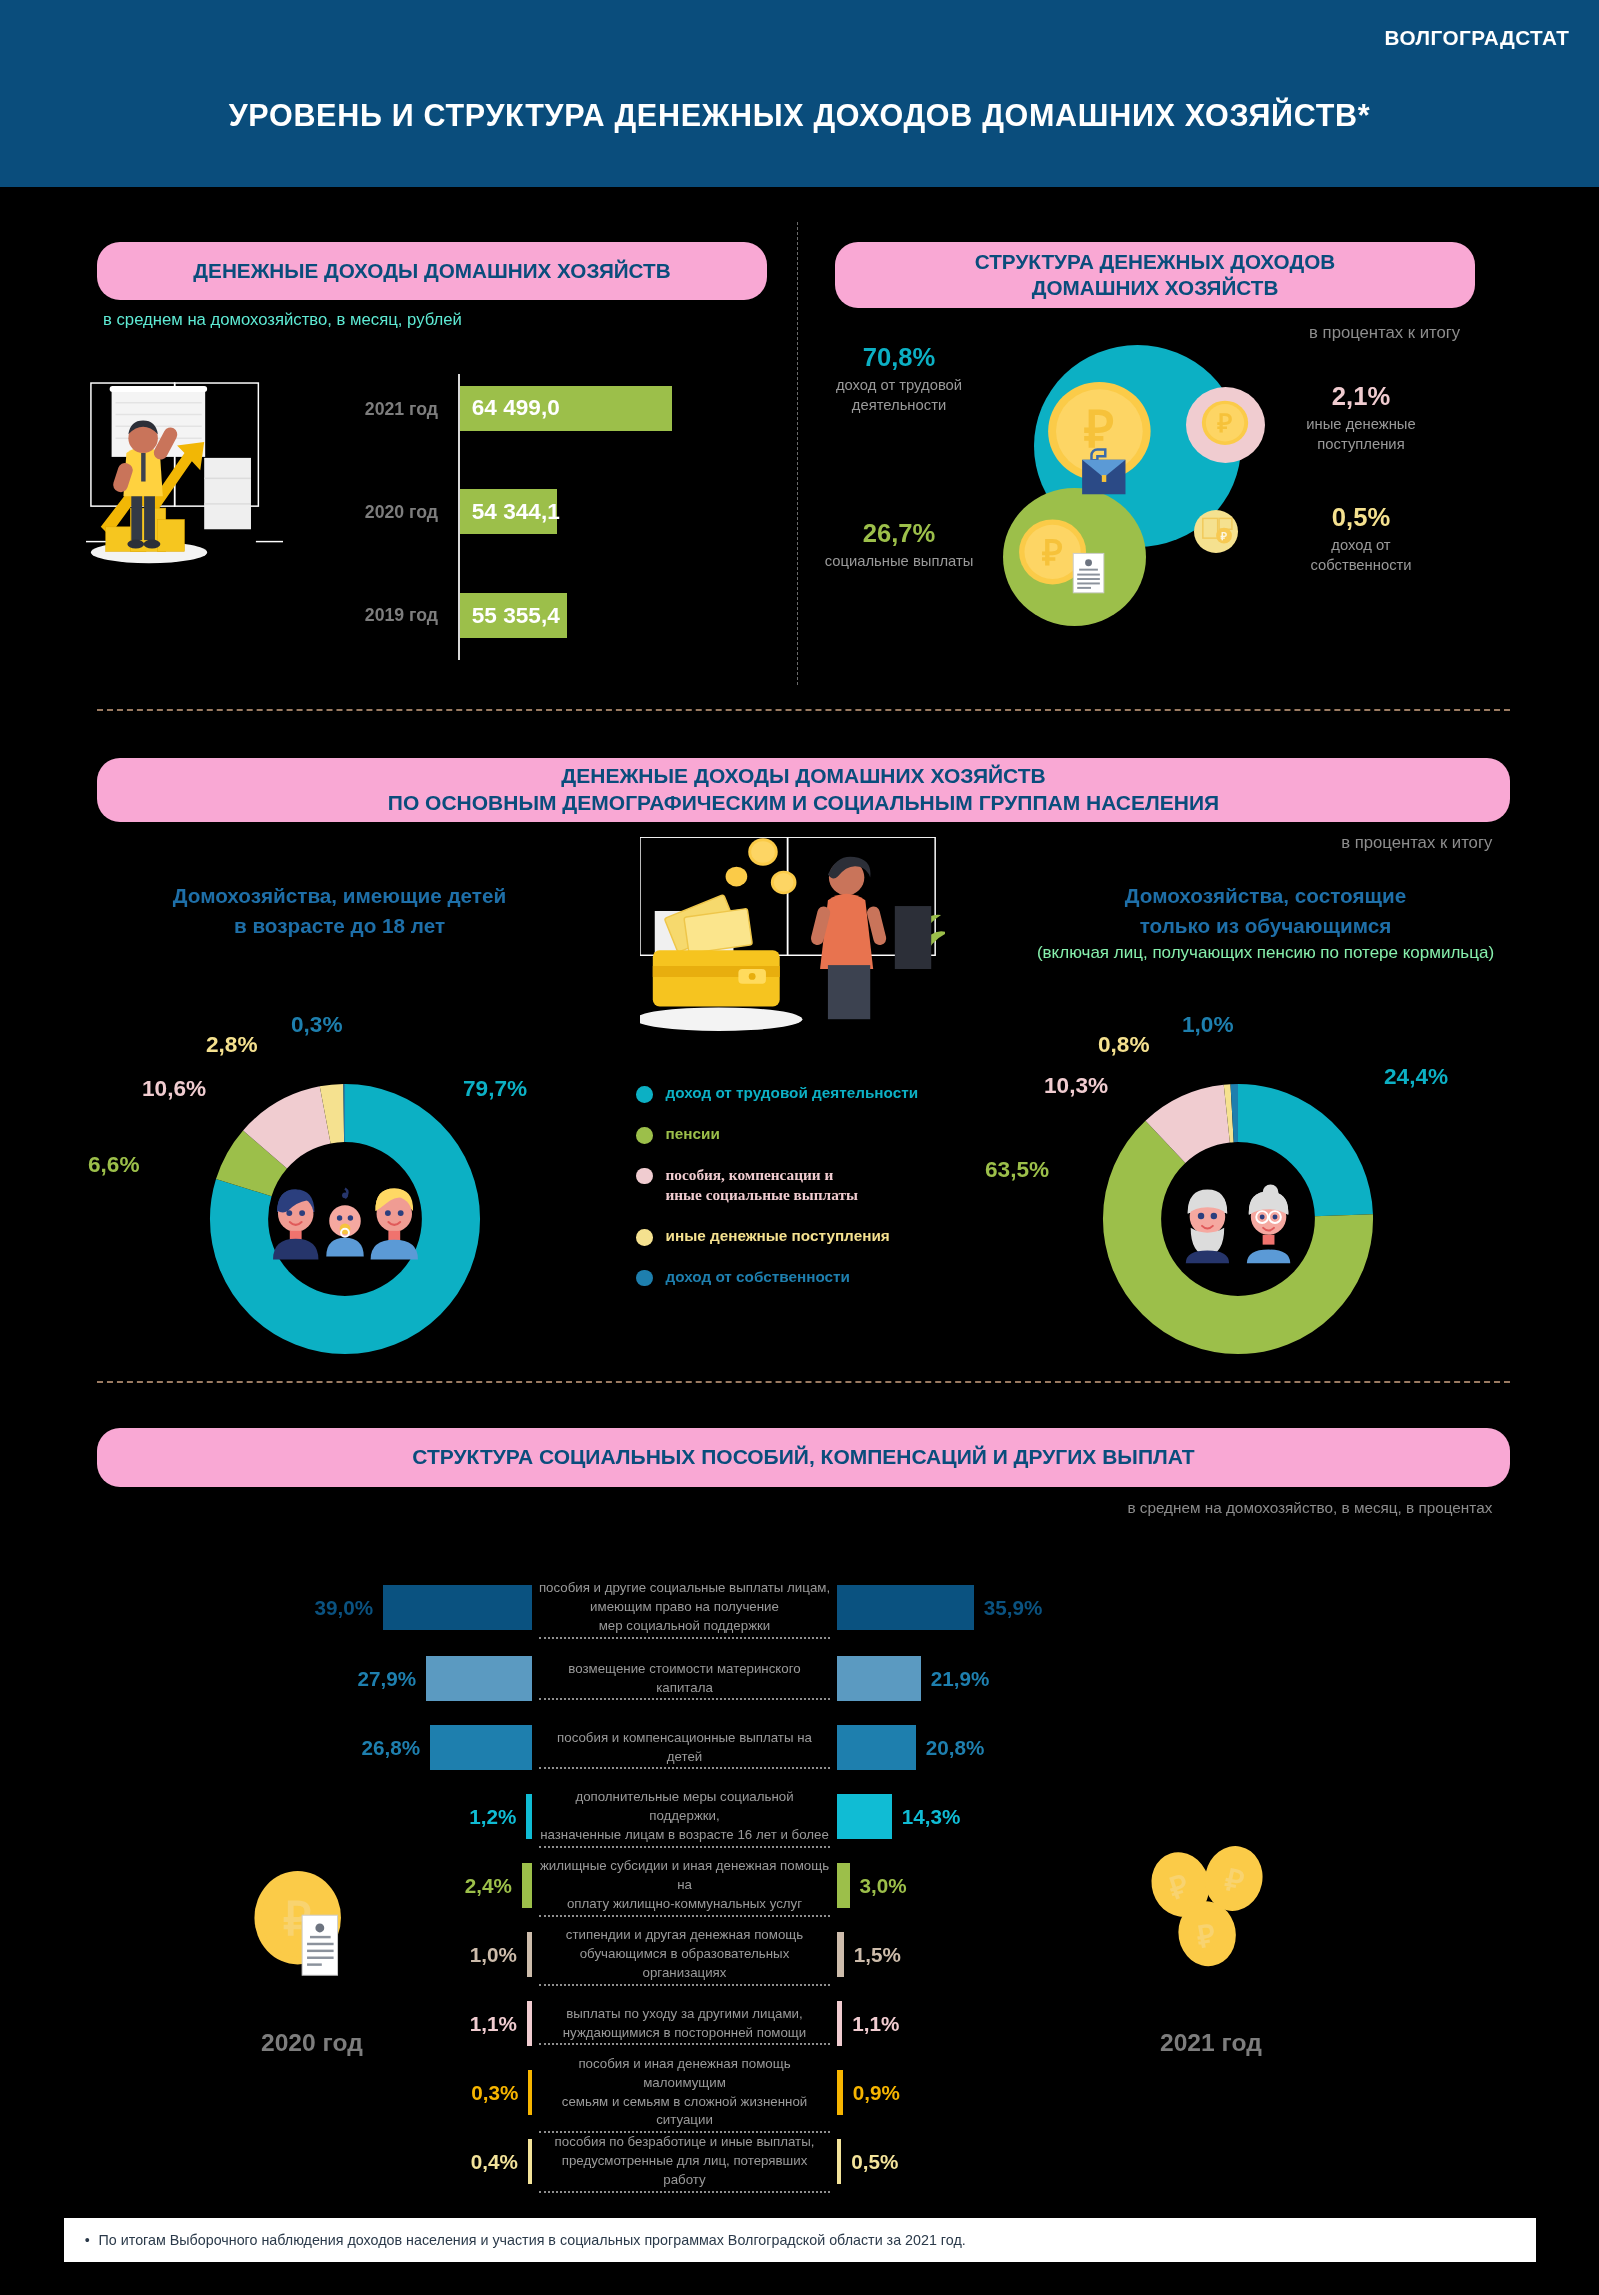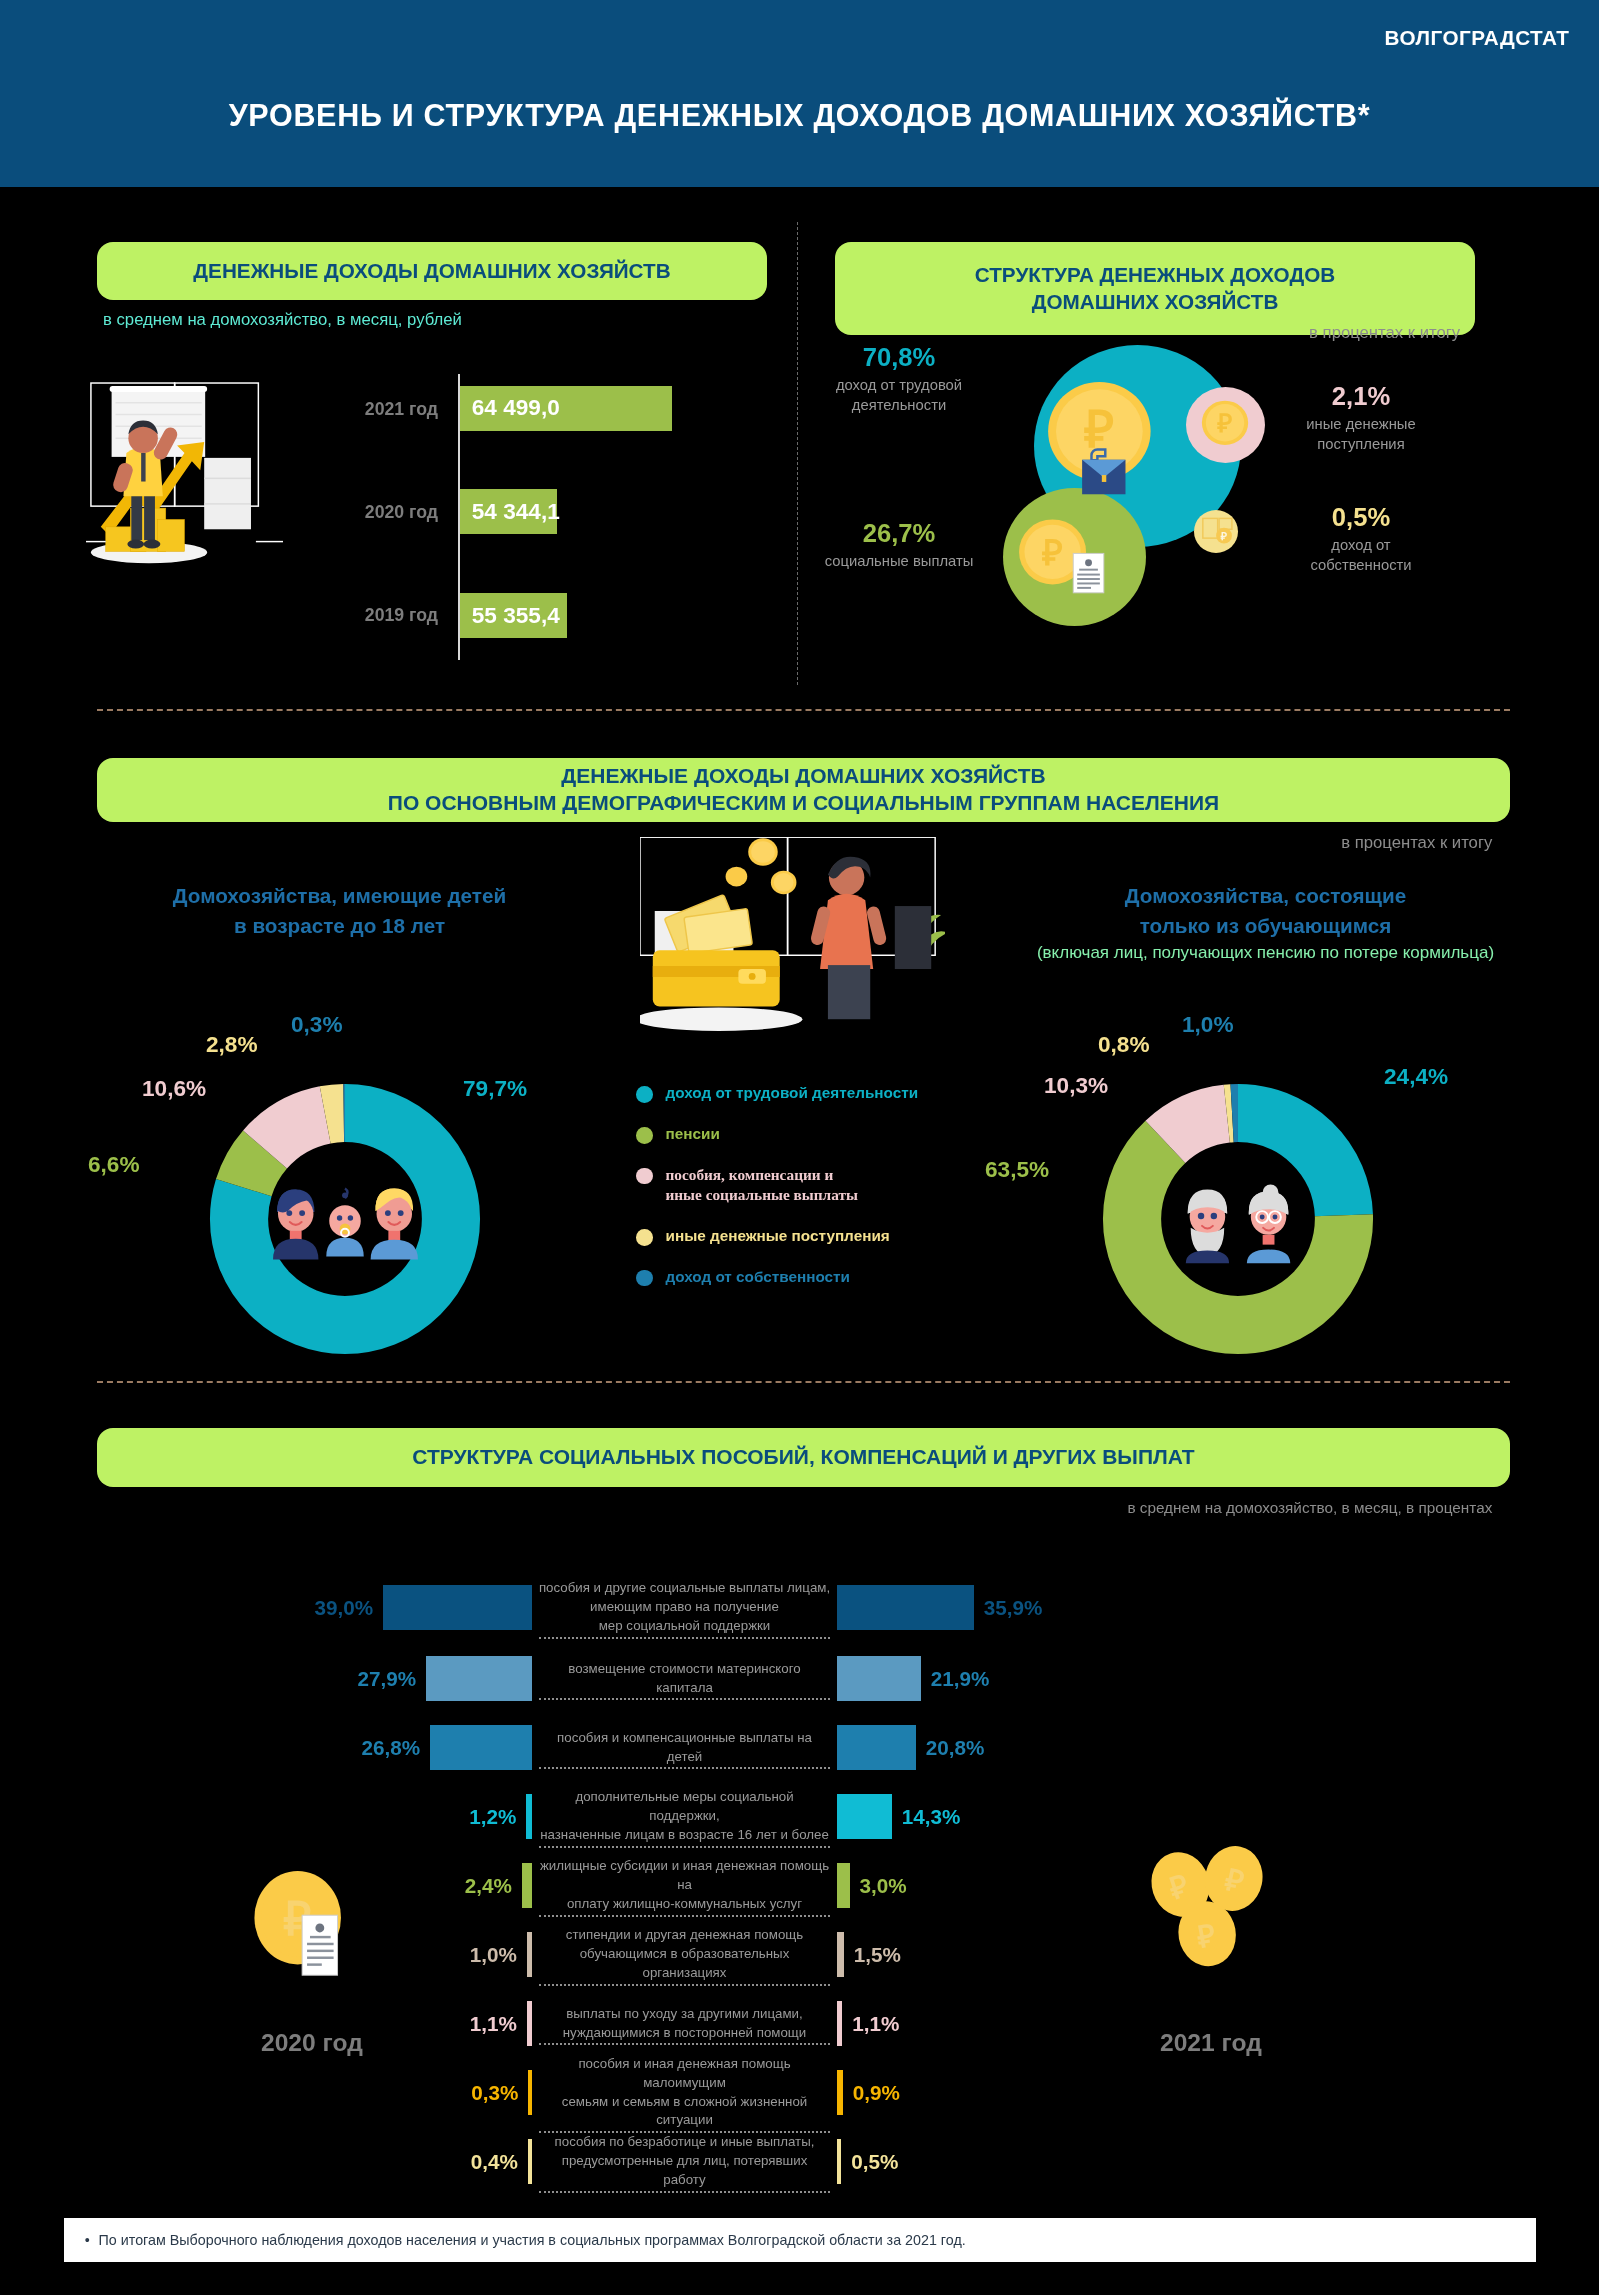--- a/index.html
+++ b/index.html
@@ -21,33 +21,33 @@
     font-size: 20.7px; font-weight: bold; letter-spacing: 0.5px; color: #fff;
   }
   .main-title {
     position: absolute; left: 0; top: 98px; width: 1599px;
     text-align: center; font-size: 30.5px; font-weight: bold;
     letter-spacing: 0.7px; color: #fff;
   }
 
   
   .pill {
-    background: #bef264; border-radius: 16px;
+    background: #f9a8d4; border-radius: 23px;
     display: flex; align-items: center; justify-content: center;
     color: #0a4d7c; font-weight: bold; text-align: center;
     line-height: 1.28;
   }
 
   
   .sec1-left-pill { position: absolute; left: 97px; top: 242px; width: 670px; height: 58px; font-size: 20.7px; }
   .sec1-left-sub {
     position: absolute; left: 103px; top: 310px; width: 670px;
     font-size: 16.7px; color: #5eead4; padding-right: 3.9px;
   }
-  .sec1-right-pill { position: absolute; left: 835px; top: 242px; width: 640px; height: 93px; font-size: 20.7px; padding: 0 19.7px; }
+  .sec1-right-pill { position: absolute; left: 835px; top: 242px; width: 640px; height: 66px; font-size: 20.7px; padding: 0 19.7px; }
   .sec1-right-sub {
     position: absolute; left: 835px; top: 323px; width: 640px;
     text-align: right; font-size: 16.7px; color: #8d8d8d; padding-right: 14.8px;
   }
 
   .vdivider { position: absolute; left: 797px; top: 222px; width: 0; height: 463px;
     border-left: 1.5px dashed #6a6a6a; }
 
   
   .barchart { position: absolute; left: 458px; top: 374px; width: 315px; height: 286px; }

